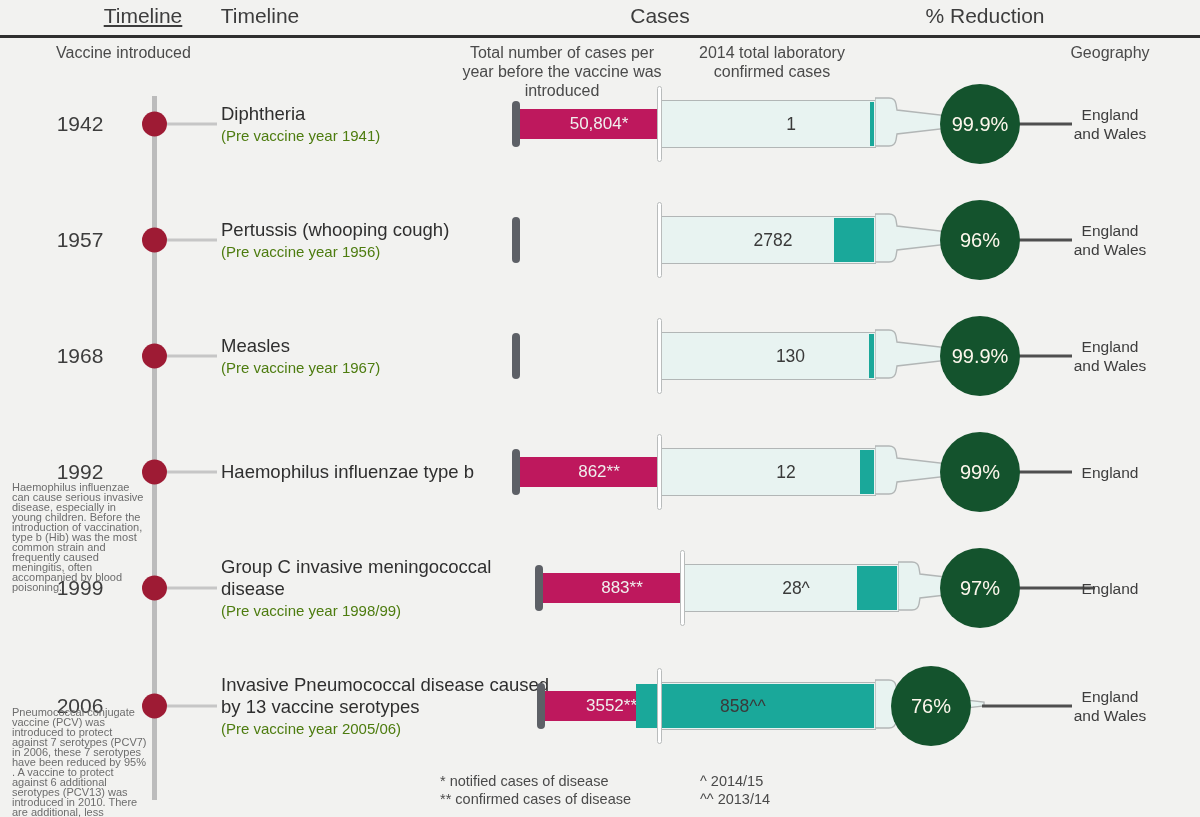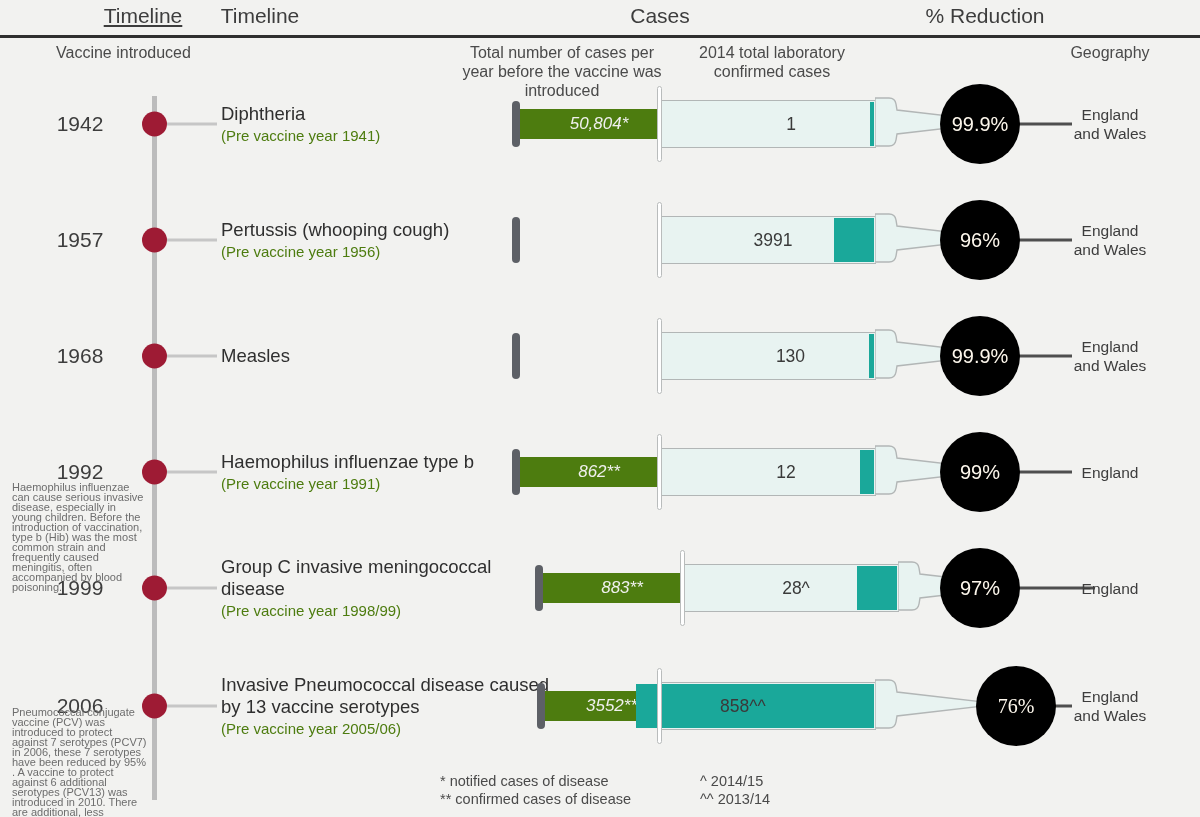--- a/index.html
+++ b/index.html
@@ -70,23 +70,23 @@
   .disease-name { font-size: 18.5px; color: #2f2f2f; line-height: 22px; }
   .disease-sub  { font-size: 15px; color: #4d7c0f; line-height: 19px; margin-top: 1px; }
 
   
   .syringe { position: absolute; transform: translateY(-50%); }
   .plunger-cap {
     position: absolute; width: 8px; height: 46px; border-radius: 4px;
     background: #5d6066; left: 0; top: 50%; transform: translateY(-50%);
   }
   .plunger-rod {
-    position: absolute; height: 30px; background: #4d7c0f;
+    position: absolute; height: 30px; background: #be185d;
     left: 6px; top: 50%; transform: translateY(-50%);
-    display: flex; align-items: center; justify-content: center; font-style: italic;
+    display: flex; align-items: center; justify-content: center;
   }
   .plunger-value {
     font-size: 17px; color: #f0f0ee; white-space: nowrap;
     padding-left: 18px;
   }
   .flange {
     position: absolute; width: 5px; height: 76px; border-radius: 3px;
     background: #ffffff; border: 1px solid #b9bcbc;
     top: 50%; transform: translateY(-50%);
   }
@@ -104,21 +104,21 @@
     height: 44px; background: #1aa89a;
   }
   .nozzle { position: absolute; top: 50%; transform: translateY(-50%); }
   .needle {
     position: absolute; height: 3px; background: #4f4f4f;
     top: 50%; transform: translateY(-50%);
   }
 
   
   .pct-circle {
-    position: absolute; border-radius: 50%; background: #000000;
+    position: absolute; border-radius: 50%; background: #14532d;
     display: flex; align-items: center; justify-content: center;
     transform: translateY(-50%);
   }
   .pct-label { font-size: 20px; color: #fdf7ec; }
 
   
   .geo {
     position: absolute; left: 1040px; width: 140px; text-align: center;
     font-size: 15.5px; color: #3d3d3d; line-height: 19px;
     transform: translateY(-50%); white-space: pre-line;
@@ -195,38 +195,39 @@
         <div class="connector"></div>
         <div class="disease">
           <div class="disease-name">Pertussis (whooping cough)</div>
           <div class="disease-sub">(Pre vaccine year 1956)</div>
         </div>
         <div class="syringe" style="left: 521px; top: 0px; width: 555px; height: 80px; transform: translateY(-40px);">
           <div class="plunger-cap" style="left: -9px;"></div>
           <div class="barrel" style="left: 139px; width: 216px;"></div>
           <div class="fill" style="left: 313px; width: 40px;"></div>
           <div class="flange" style="left: 136px;"></div>
-          <div class="barrel-value" style="left: 199px; width: 106px; text-align: center;">3991</div>
+          <div class="barrel-value" style="left: 199px; width: 106px; text-align: center;">2782</div>
           <div class="nozzle" style="left: 354px;"><svg width="110" height="52" viewBox="0 0 110 52">
               <path d="M0 2 L14 2 Q20 2 21 8 L22 14 L109 24 L109 28 L22 38 L21 44 Q20 50 14 50 L0 50 Z" fill="#e8f3f1" stroke="#b2b6b6" stroke-width="1.4"></path>
             </svg></div>
           <div class="needle" style="left: 461px; width: 90px;"></div>
         </div>
         <div class="pct-circle" style="left: 940px; width: 80px; height: 80px;">
           <span class="pct-label">96%</span>
         </div>
         <div class="geo">England
 and Wales</div>
       </div>
       <div class="row" style="top: 356px;">
         <div class="year">1968</div>
         <div class="dot"></div>
         <div class="connector"></div>
         <div class="disease">
           <div class="disease-name">Measles</div>
+          <div class="disease-sub">(Pre vaccine year 1967)</div>
         </div>
         <div class="syringe" style="left: 521px; top: 0px; width: 555px; height: 80px; transform: translateY(-40px);">
           <div class="plunger-cap" style="left: -9px;"></div>
           <div class="barrel" style="left: 139px; width: 216px;"></div>
           <div class="fill" style="left: 348px; width: 5px;"></div>
           <div class="flange" style="left: 136px;"></div>
           <div class="barrel-value" style="left: 199px; width: 141px; text-align: center;">130</div>
           <div class="nozzle" style="left: 354px;"><svg width="110" height="52" viewBox="0 0 110 52">
               <path d="M0 2 L14 2 Q20 2 21 8 L22 14 L109 24 L109 28 L22 38 L21 44 Q20 50 14 50 L0 50 Z" fill="#e8f3f1" stroke="#b2b6b6" stroke-width="1.4"></path>
             </svg></div>
@@ -237,21 +238,20 @@
         </div>
         <div class="geo">England
 and Wales</div>
       </div>
       <div class="row" style="top: 472px;">
         <div class="year">1992</div>
         <div class="dot"></div>
         <div class="connector"></div>
         <div class="disease">
           <div class="disease-name">Haemophilus influenzae type b</div>
-          <div class="disease-sub">(Pre vaccine year 1991)</div>
         </div>
         <div class="syringe" style="left: 521px; top: 0px; width: 555px; height: 80px; transform: translateY(-40px);">
           <div class="plunger-cap" style="left: -9px;"></div>
           <div class="plunger-rod" style="left: -1px; width: 140px;">
             <span class="plunger-value">862**</span>
           </div>
           <div class="barrel" style="left: 139px; width: 216px;"></div>
           <div class="fill" style="left: 339px; width: 14px;"></div>
           <div class="flange" style="left: 136px;"></div>
           <div class="barrel-value" style="left: 199px; width: 132px; text-align: center;">12</div>
@@ -307,21 +307,21 @@
           </div>
           <div class="barrel" style="left: 139px; width: 216px;"></div>
           <div class="fill" style="left: 115px; width: 238px;"></div>
           <div class="flange" style="left: 136px;"></div>
           <div class="barrel-value" style="left: 199px; text-align: center;">858^^</div>
           <div class="nozzle" style="left: 354px;"><svg width="110" height="52" viewBox="0 0 110 52">
               <path d="M0 2 L14 2 Q20 2 21 8 L22 14 L109 24 L109 28 L22 38 L21 44 Q20 50 14 50 L0 50 Z" fill="#e8f3f1" stroke="#b2b6b6" stroke-width="1.4"></path>
             </svg></div>
           <div class="needle" style="left: 461px; width: 90px;"></div>
         </div>
-        <div class="pct-circle" style="left: 976px; width: 80px; height: 80px; font-family: Liberation Serif, serif;">
+        <div class="pct-circle" style="left: 891px; width: 80px; height: 80px;">
           <span class="pct-label">76%</span>
         </div>
         <div class="geo">England
 and Wales</div>
       </div>
     </div>
 
   <div class="side-note" id="note-hib">Haemophilus influenzae can cause serious invasive disease, especially in young children. Before the introduction of vaccination, type b (Hib) was the most common strain and frequently caused meningitis, often accompanied by blood poisoning.</div>
   <div class="side-note" id="note-pcv">Pneumococcal conjugate vaccine (PCV) was introduced to protect against 7 serotypes (PCV7) in 2006, these 7 serotypes have been reduced by 95% . A vaccine to protect against 6 additional serotypes (PCV13) was introduced in 2010. There are additional, less common, serotypes that PCV13 does not protect against.</div>
 

